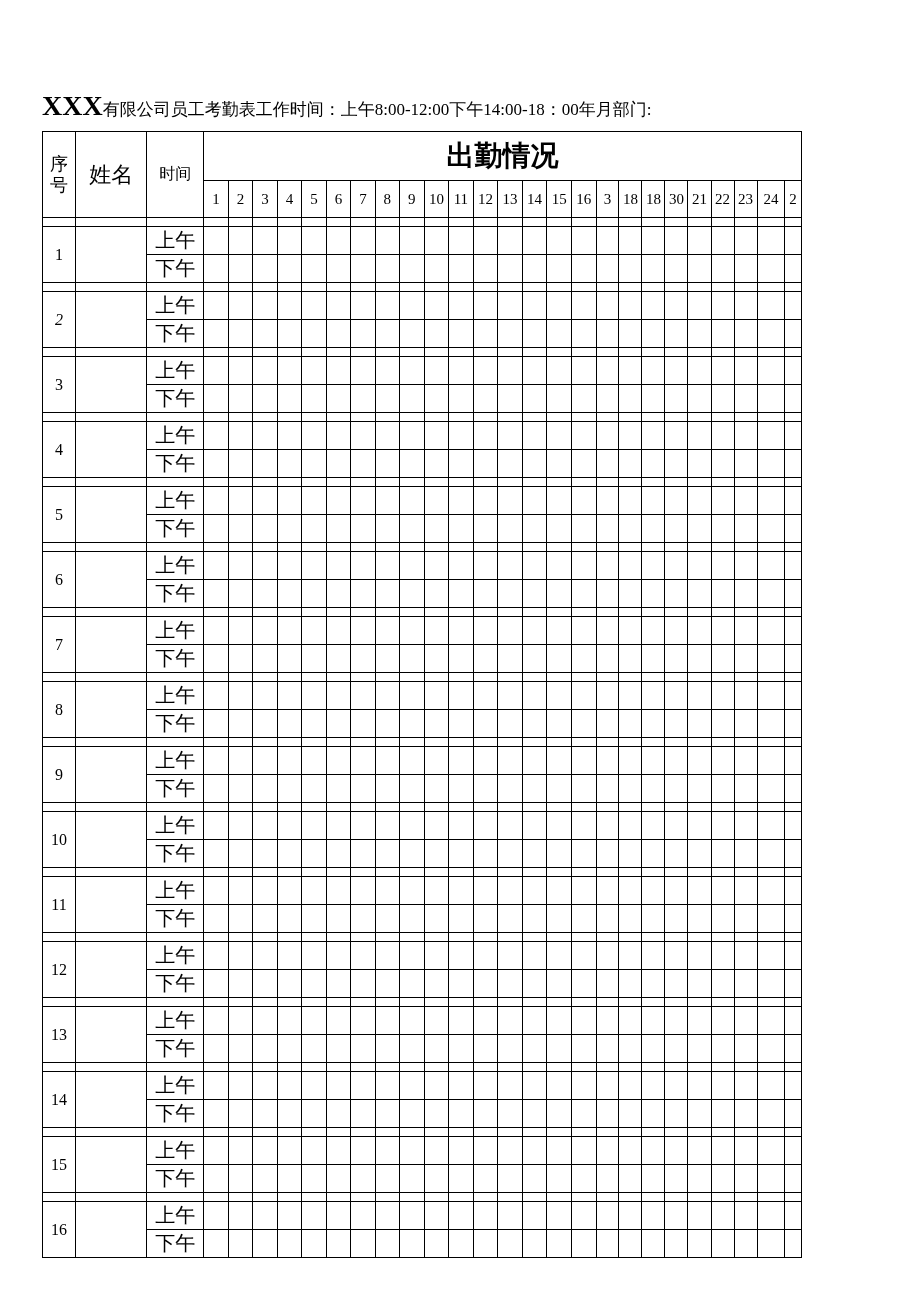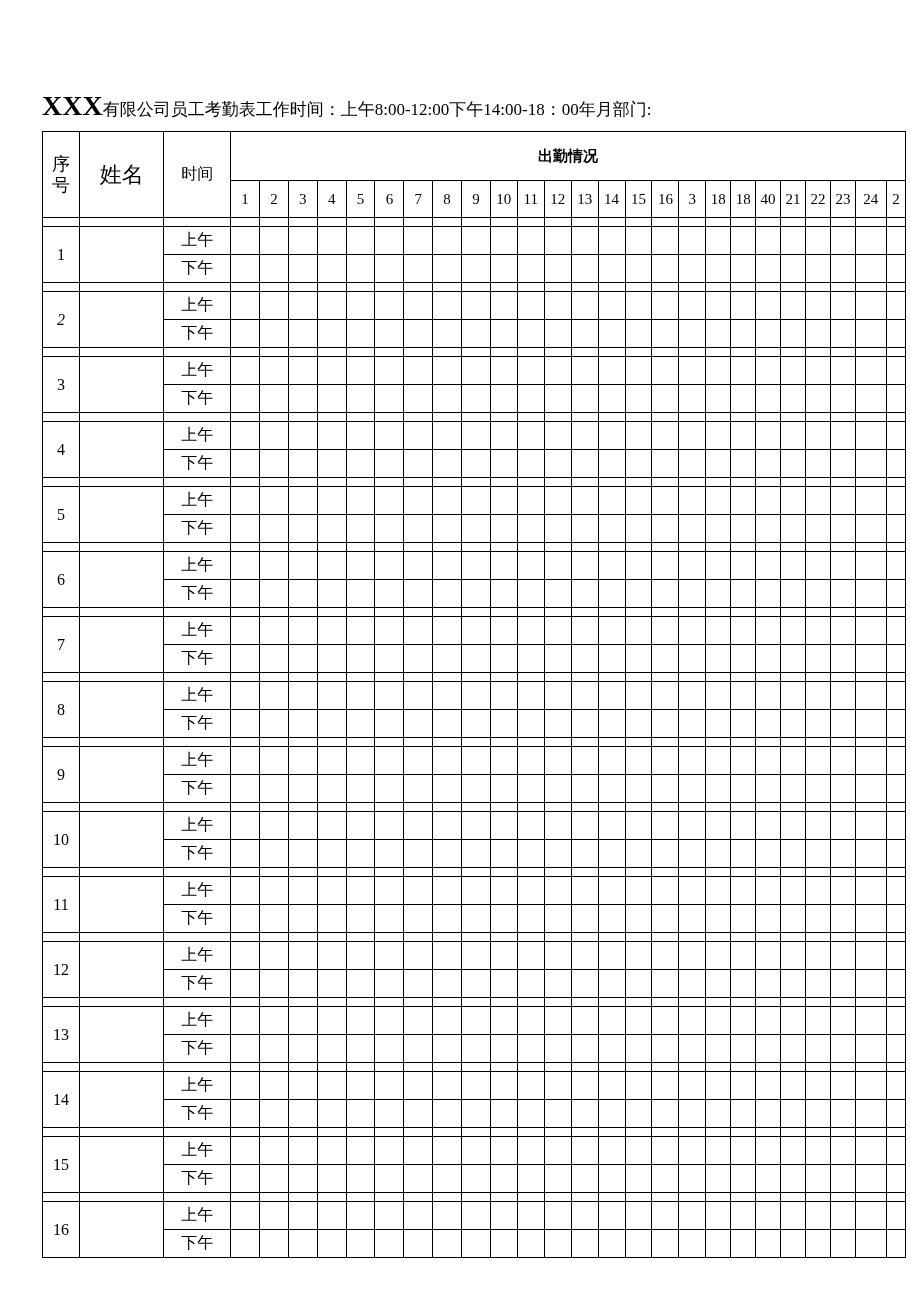--- a/index.html
+++ b/index.html
@@ -5,21 +5,21 @@
   body {
     margin: 0;
     padding: 0;
     background: #fff;
     font-family: "SimSun", "宋体", serif;
     color: #000;
     width: 920px;
   }
   .page {
     padding: 85px 0 0 42px;
-    width: 906px;
+    width: 802px;
     box-sizing: border-box;
   }
   .header-line {
     font-size: 17px;
     line-height: 1.5;
     margin-bottom: 4px;
   }
   .header-line .big {
     font-family: "Times New Roman", serif;
     font-size: 28px;
@@ -41,30 +41,30 @@
     font-weight: normal;
     padding: 0;
     text-align: center;
     vertical-align: middle;
     font-size: 16px;
     overflow: hidden;
   }
   th.seq  { width: 36px; }
   th.name { width: 84px; }
   th.time { width: 66px; }
-  th.att  { font-size: 15px; font-weight: bold; height: 48px; }
+  th.att  { font-size: 28px; font-weight: bold; height: 48px; }
   th.day  { height: 36px; font-size: 15px; }
   th.d    { width: 28px; }
   th.dn   { width: 26px; }
   th.ds   { width: 24px; }
   th.d24  { width: 30px; }
   th.d25  { width: 18px; }
   td.seq-cell  { font-size: 16px; }
   td.seq-cell.italic { font-style: italic; }
-  td.time-cell { font-size: 16px; height: 27px; }
+  td.time-cell { font-size: 20px; height: 27px; }
   .seq-head-inner { line-height: 1.15; font-size: 18px; }
   .gap td { border-left: 1px solid #000; border-right: 1px solid #000; border-top: none; border-bottom: none; height: 8px; }
   .gap td.outer-l { border-left: 1px solid #000; }
   .gap td.outer-r { border-right: 1px solid #000; }
 </style>
 </head>
 <body>
 
 <div class="page">
 
@@ -95,21 +95,21 @@
           <th class="day dn">10</th>
           <th class="day dn">11</th>
           <th class="day dn">12</th>
           <th class="day dn">13</th>
           <th class="day dn">14</th>
           <th class="day dn">15</th>
           <th class="day dn">16</th>
           <th class="day dn">3</th>
           <th class="day ds">18</th>
           <th class="day ds">18</th>
-          <th class="day ds">40</th>
+          <th class="day ds">30</th>
           <th class="day ds">21</th>
           <th class="day ds">22</th>
           <th class="day ds">23</th>
           <th class="day d24">24</th>
           <th class="day d25">2</th>
         </tr>
     </thead>
     <tbody id="att-body">
         <tr class="gap">
           <td class="outer-l"></td>

